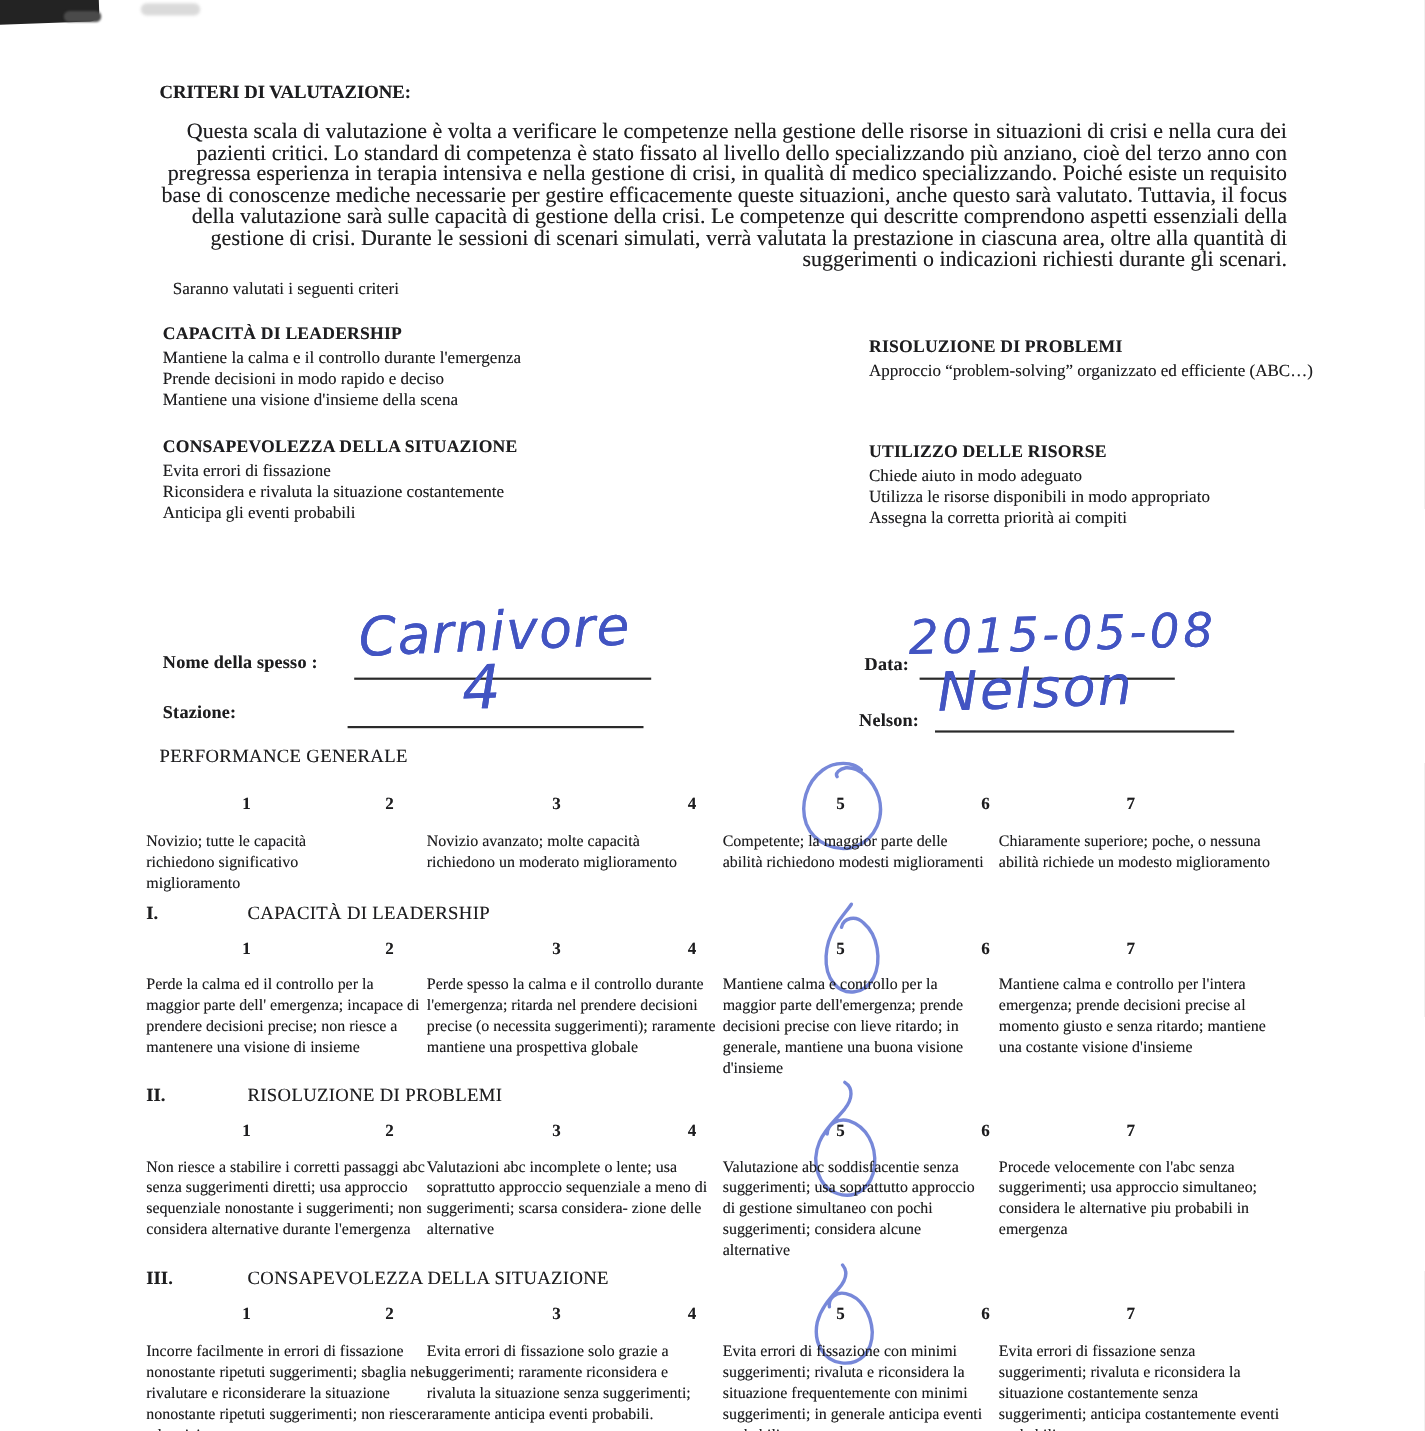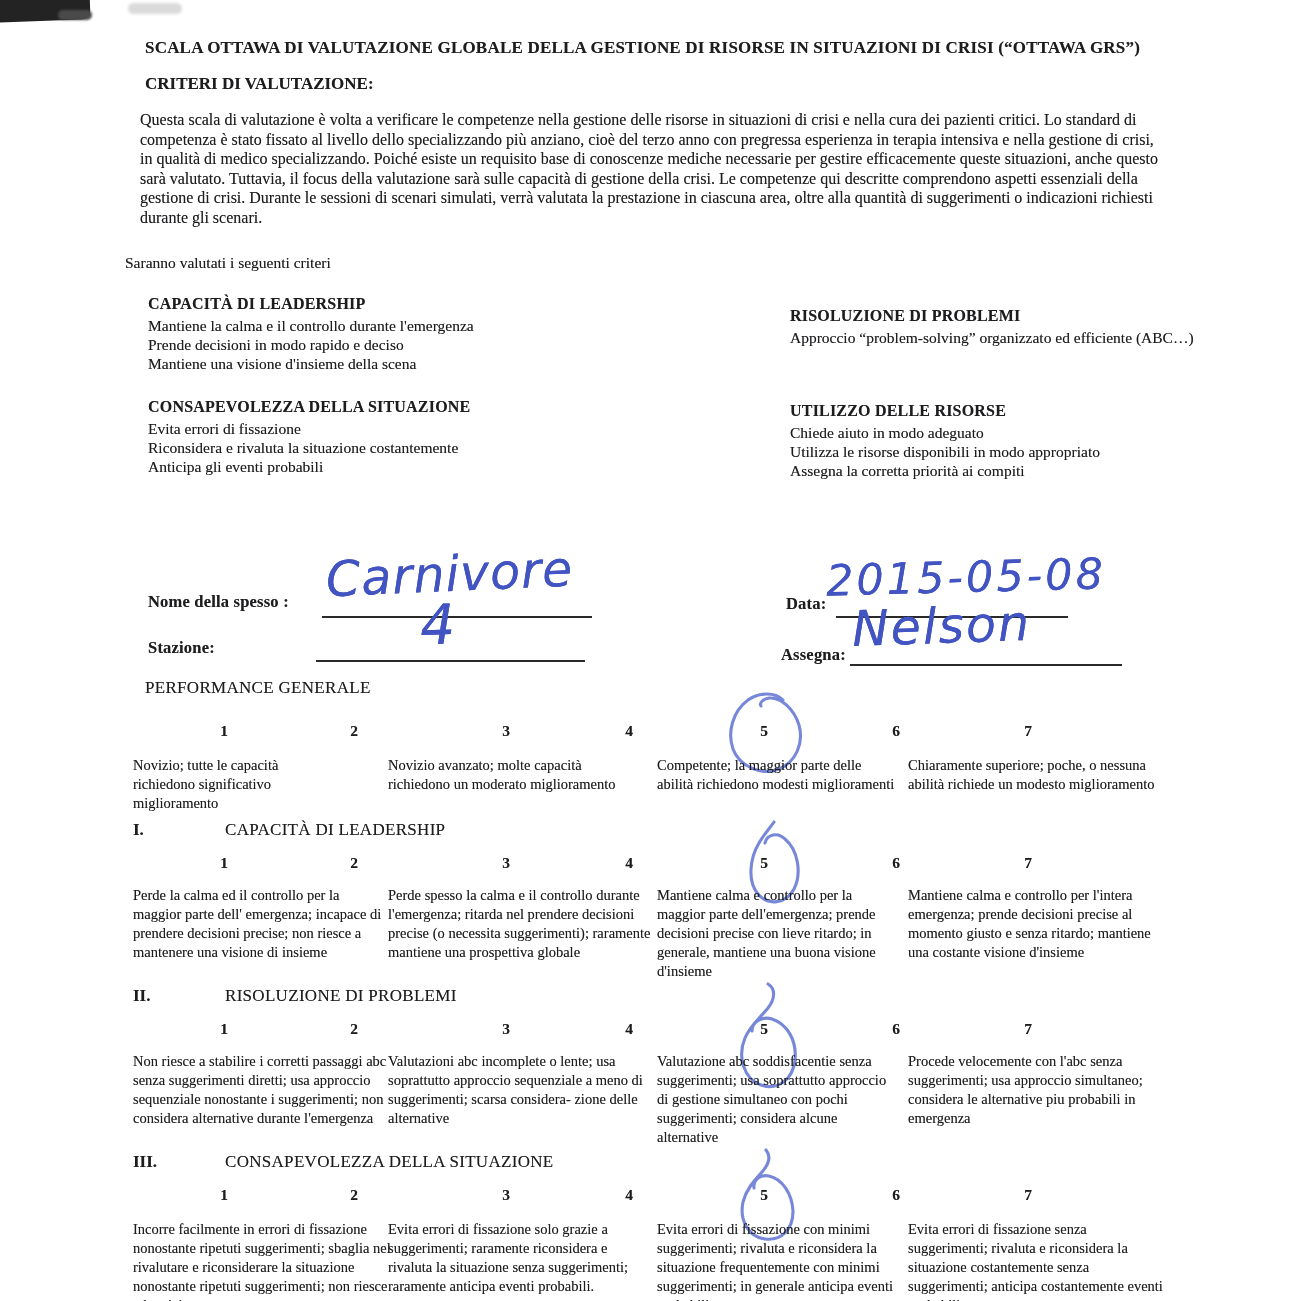--- a/index.html
+++ b/index.html
@@ -14,22 +14,22 @@
   
   .corner-blob { position:absolute; left:-10px; top:-9px; width:100px; height:30px;
     background:#232323; border-radius:9px; transform:rotate(-2deg); }
   .corner-blob2 { position:absolute; left:58px; top:10px; width:34px; height:10px;
     background:#4a4a4a; border-radius:5px; filter:blur(1px); }
   .smudge1 { position:absolute; left:128px; top:3px; width:54px; height:11px;
     background:#8f8f8f; opacity:.32; border-radius:6px; filter:blur(1.6px); }
 
   .doc-title { left:145px; top:38px; width:1120px; font-size:17px; font-weight:bold; letter-spacing:.2px; }
   .doc-subtitle { left:145px; top:74px; font-size:17px; font-weight:bold; }
-  .intro { left:140px; top:110px; width:1030px; font-size:16px; line-height:19.5px; margin:0; }
-  .criteria-intro { left:125px; top:254px; font-size:15.5px; margin:0; }
+  .intro { left:140px; top:110px; width:1030px; font-size:20px; line-height:19.5px; margin:0;text-align:right; }
+  .criteria-intro { left:157px; top:254px; font-size:15.5px; margin:0; }
 
   .crit-group { position:absolute; font-size:15.5px; line-height:19px; }
   .crit-title { font-weight:bold; font-size:16px; margin-bottom:3px; letter-spacing:.2px; }
 
   .field-label { position:absolute; font-weight:bold; font-size:16.5px; letter-spacing:.2px; }
   .underline { position:absolute; height:0; border-top:2px solid #2a2a2a; }
 
   .hand { position:absolute; font-family:"DejaVu Sans", sans-serif; font-style:italic;
     color:#4254c2; white-space:nowrap; text-shadow:0 0 .6px #4254c2; line-height:1; }
   .hand-team   { left:326px; top:550px; font-size:49px; letter-spacing:1px; transform:rotate(-2.5deg); }
@@ -55,21 +55,20 @@
 </style>
 </head>
 <body>
 
 <div class="page">
 
   <div class="corner-blob"></div>
   <div class="corner-blob2"></div>
   <div class="smudge1"></div>
 
-  <div class="abs doc-title">SCALA OTTAWA DI VALUTAZIONE GLOBALE DELLA GESTIONE DI RISORSE IN SITUAZIONI DI CRISI (“OTTAWA GRS”)</div>
   <div class="abs doc-subtitle">CRITERI DI VALUTAZIONE:</div>
   <p class="abs intro">Questa scala di valutazione è volta a verificare le competenze nella gestione delle risorse in  situazioni di crisi e nella cura dei pazienti critici. Lo standard di competenza è stato fissato al livello dello specializzando più anziano, cioè del terzo anno con pregressa esperienza in terapia intensiva e nella gestione di crisi, in qualità di  medico specializzando. Poiché esiste un requisito base di conoscenze mediche necessarie per gestire efficacemente queste situazioni, anche questo sarà valutato. Tuttavia, il focus della valutazione sarà sulle capacità di gestione della crisi.  Le competenze qui descritte comprendono aspetti essenziali della gestione di crisi. Durante le sessioni di scenari simulati, verrà valutata la prestazione in ciascuna area, oltre alla quantità di suggerimenti o indicazioni richiesti durante gli scenari.</p>
   <p class="abs criteria-intro">Saranno  valutati i seguenti criteri</p>
 
   <div class="crit-group" style="left:148px;top:294px">
     <div class="crit-title">CAPACITÀ DI LEADERSHIP</div>
     <div>Mantiene la calma e il controllo durante l'emergenza</div>
     <div>Prende decisioni in modo rapido e deciso</div>
     <div>Mantiene una visione d'insieme della scena</div>
   </div>
@@ -95,21 +94,21 @@
   <div class="hand hand-team">Carnivore</div>
 
   <span class="field-label" style="left:148px;top:638px">Stazione:</span>
   <div class="underline" style="left:316px;top:660px;width:269px"></div>
   <div class="hand hand-station">4</div>
 
   <span class="field-label" style="left:786px;top:594px">Data:</span>
   <div class="underline" style="left:836px;top:616px;width:232px"></div>
   <div class="hand hand-date">2015-05-08</div>
 
-  <span class="field-label" style="left:781px;top:645px">Assegna:</span>
+  <span class="field-label" style="left:781px;top:645px">Nelson:</span>
   <div class="underline" style="left:850px;top:664px;width:272px"></div>
   <div class="hand hand-judge">Nelson</div>
 
   <div class="scale-title" style="left:145px;top:678px">PERFORMANCE GENERALE</div>
   <div class="numrow" style="top:722px">
     <span class="num n1">1</span>
     <span class="num n2">2</span>
     <span class="num n3">3</span>
     <span class="num n4">4</span>
     <span class="num n5">5</span>

